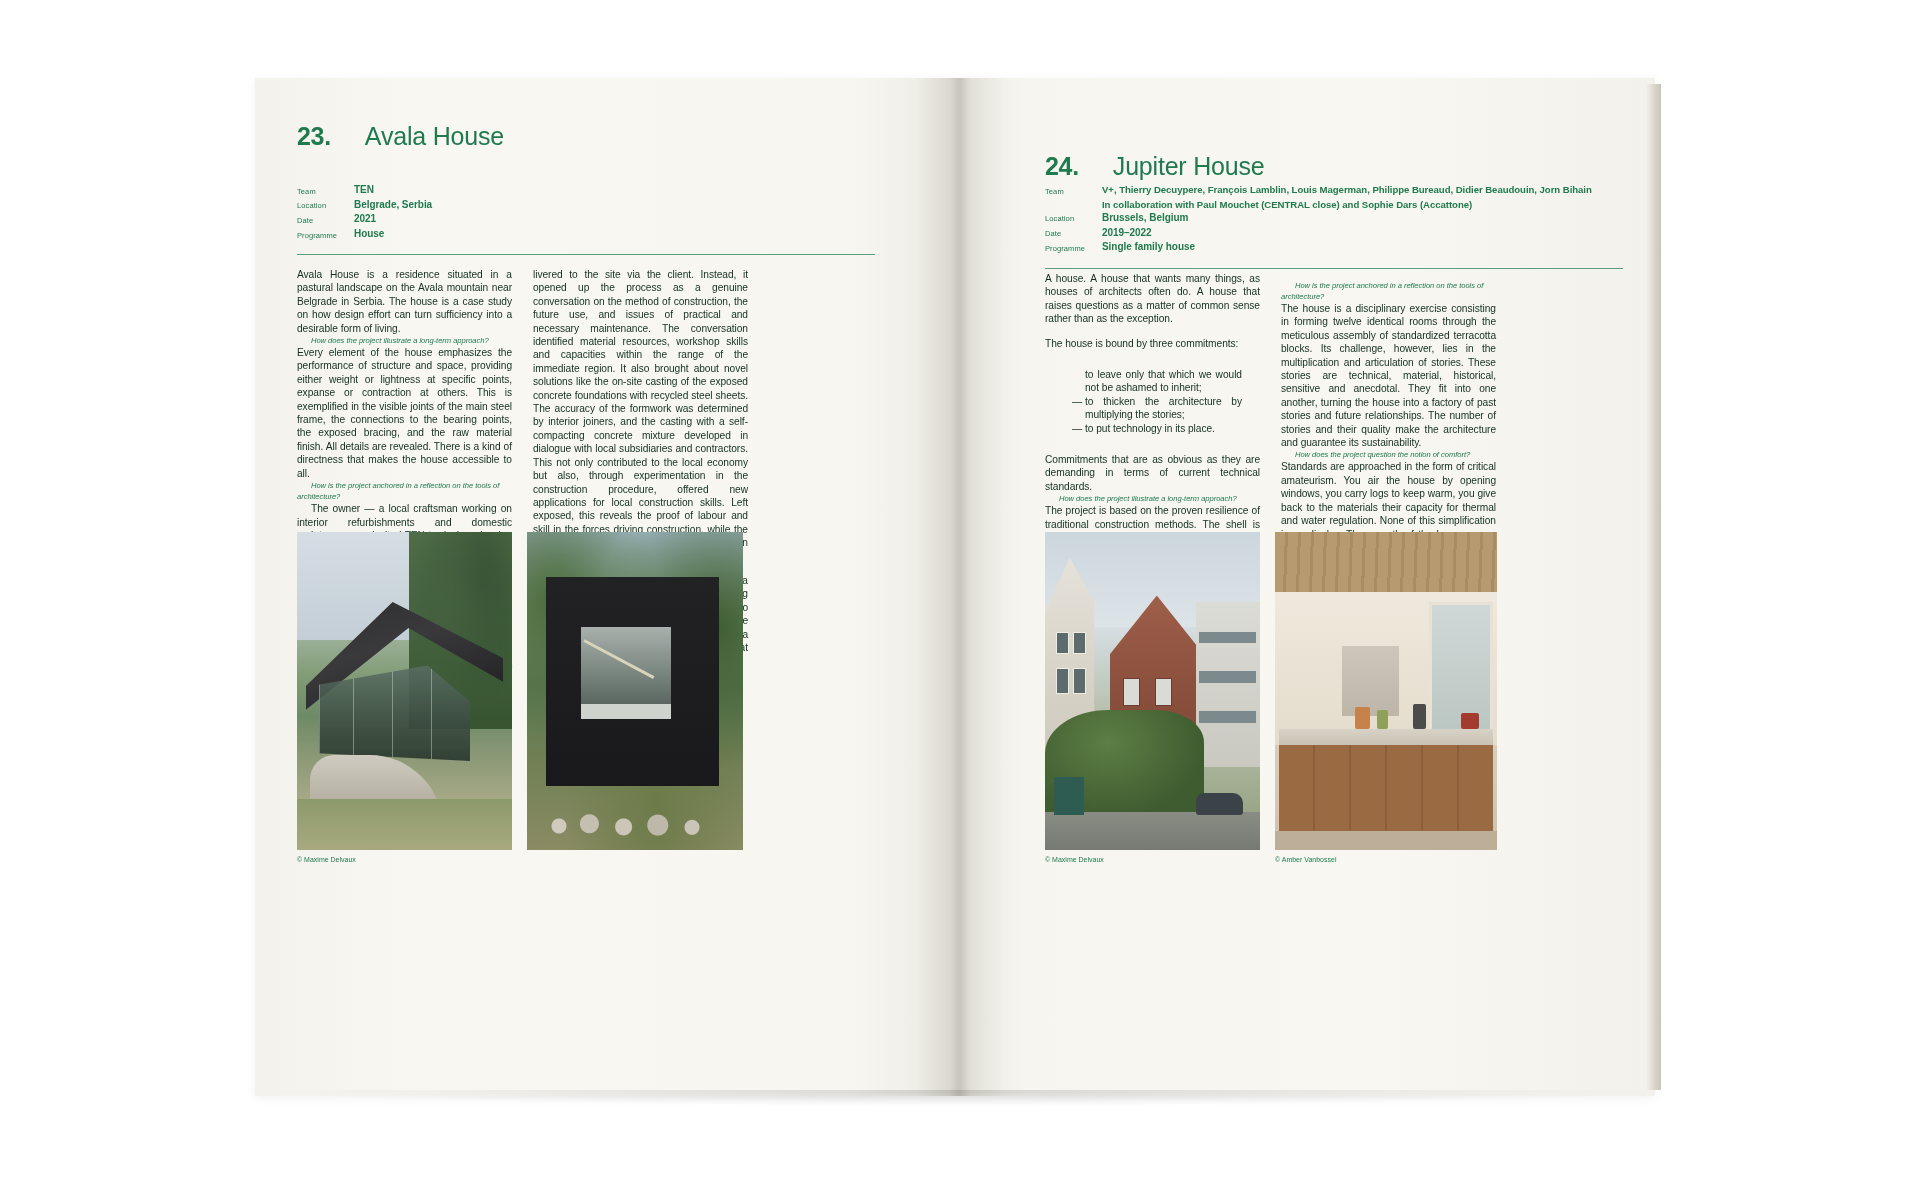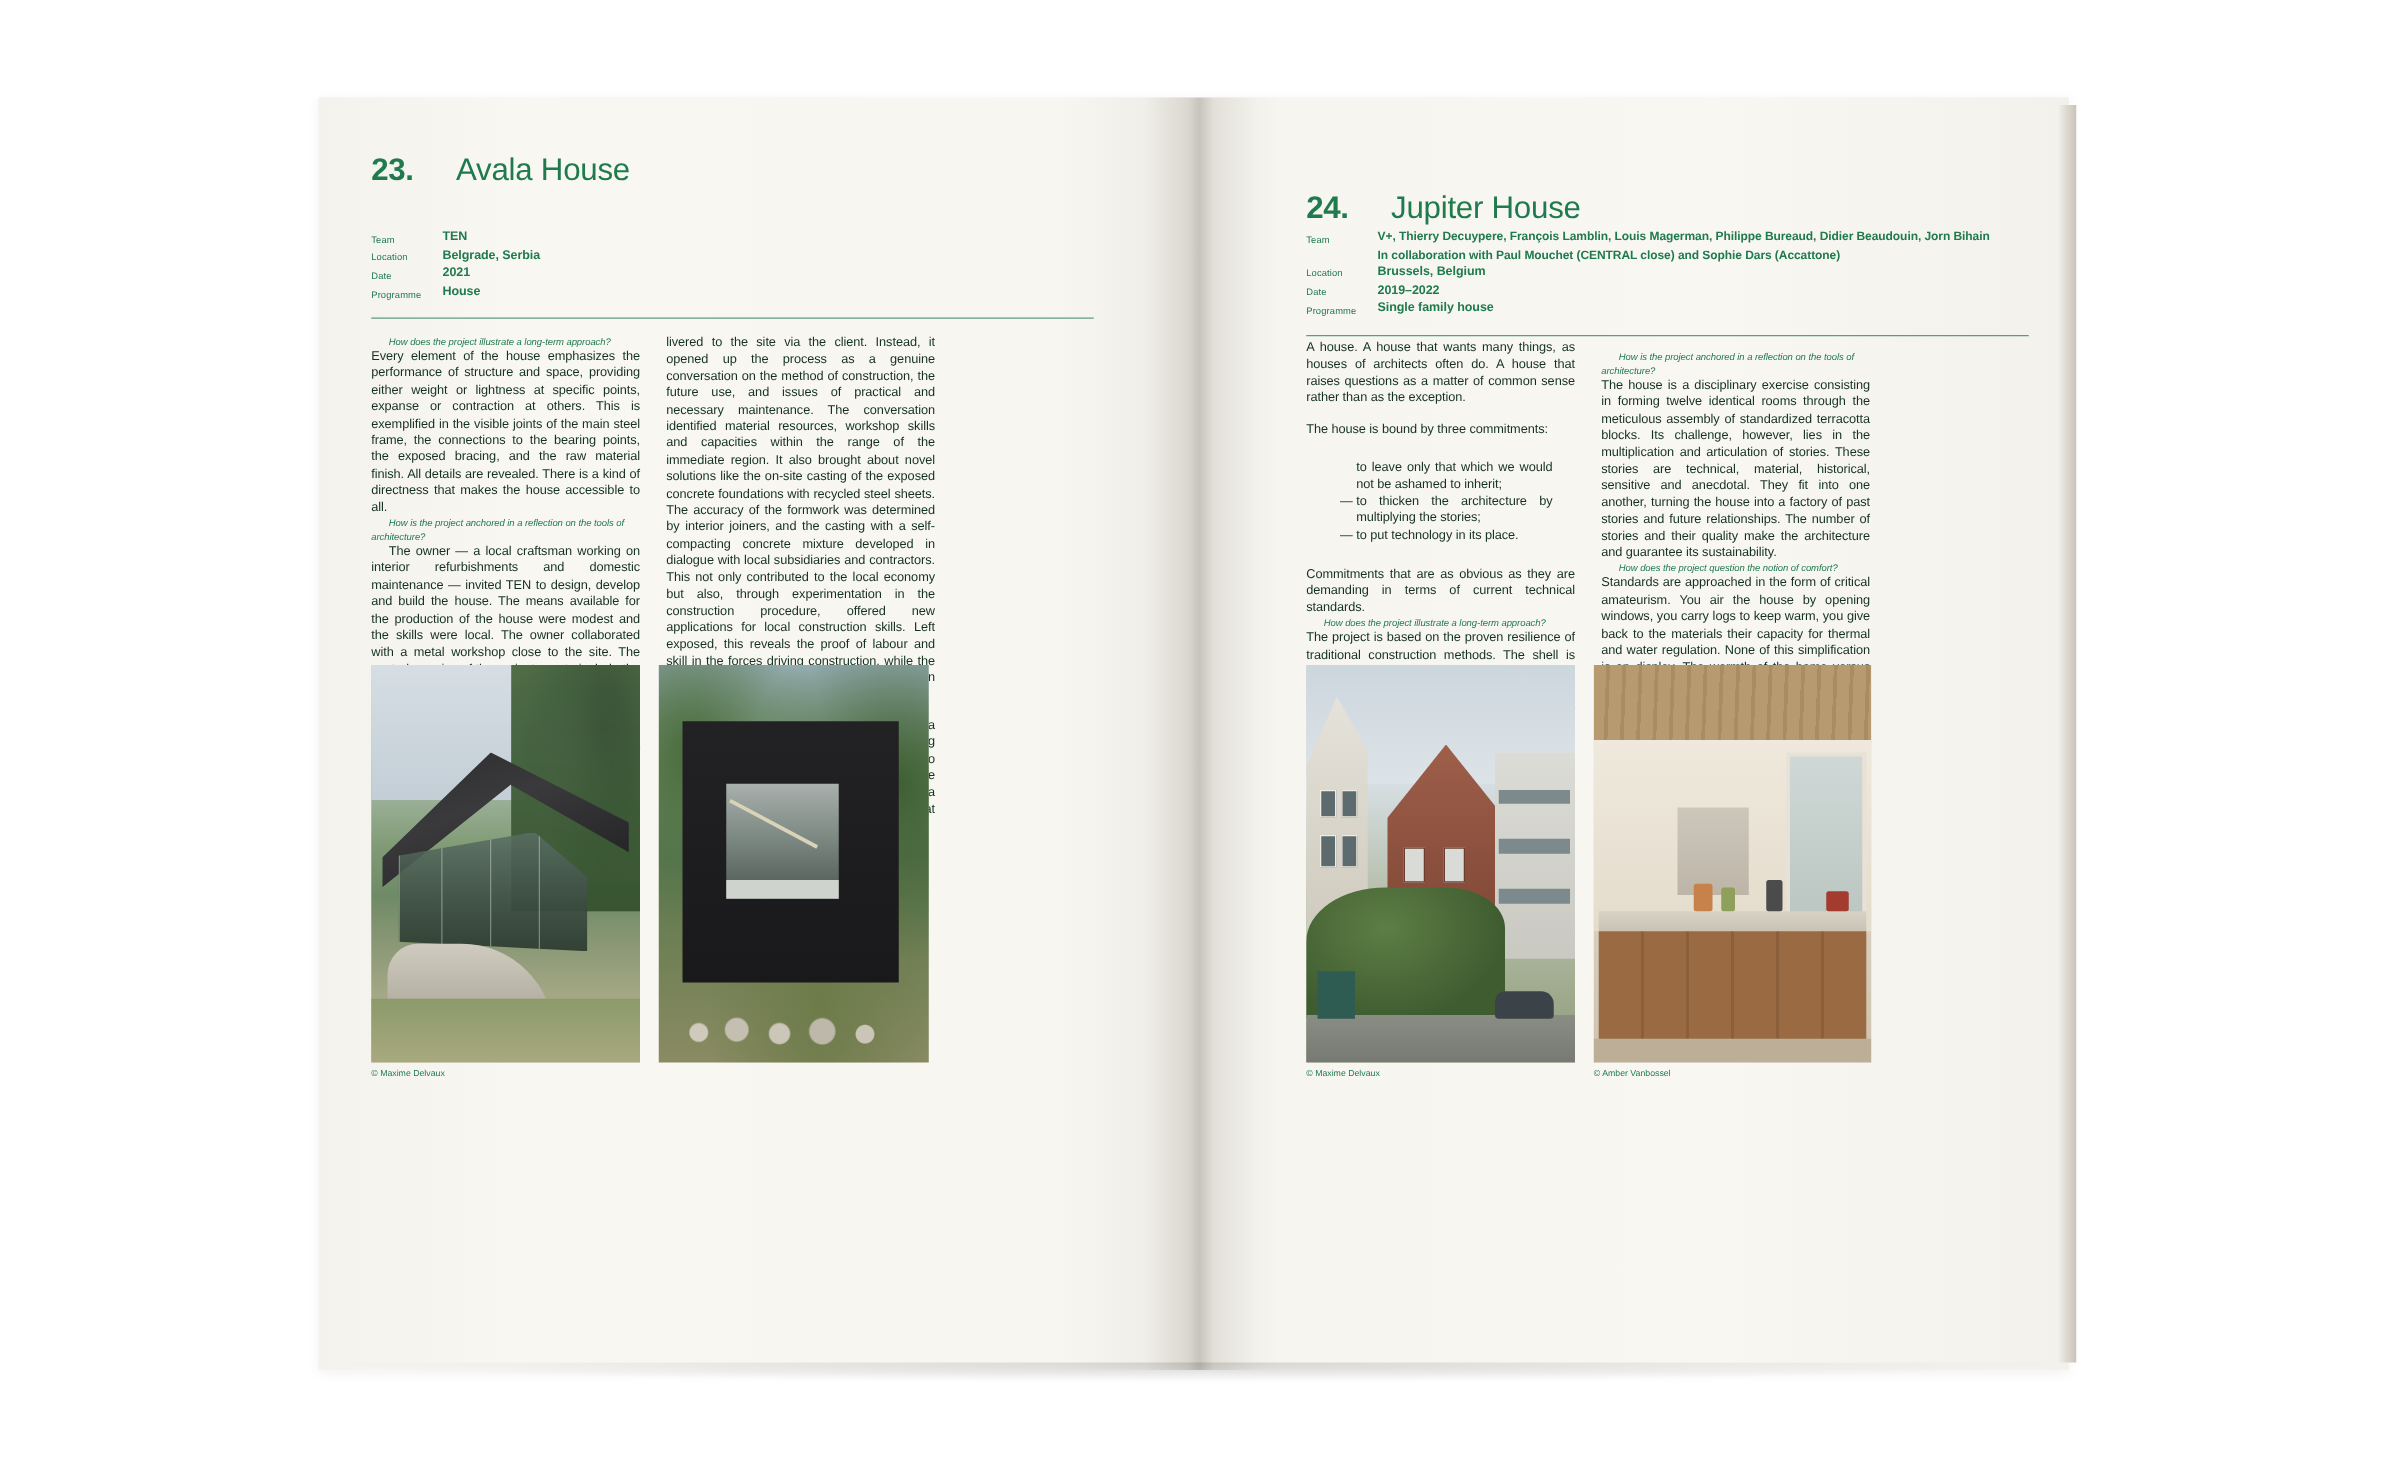--- a/index.html
+++ b/index.html
@@ -410,20 +410,21 @@
           </div>
           <div class="meta-row">
             <div class="meta-key">Programme</div>
             <div class="meta-val">House</div>
           </div>
         </div>
 
         <div class="rule" style="left:42px; top:176px; width:578px;"></div>
 
         <div class="col" style="left:42px; top:190px; width:215px;">
+          <p class="body">Avala House is a residence situated in a pastural landscape on the Avala mountain near Belgrade in Serbia. The house is a case study on how design effort can turn sufficiency into a desirable form of living.</p>
           <p class="q">How does the project illustrate a long-term approach?</p>
           <p class="body">Every element of the house emphasizes the performance of structure and space, providing either weight or lightness at specific points, expanse or contraction at others. This is exemplified in the visible joints of the main steel frame, the connections to the bearing points, the exposed bracing, and the raw material finish. All details are revealed. There is a kind of directness that makes the house accessible to all.</p>
           <p class="q">How is the project anchored in a reflection on the tools of architecture?</p>
           <p class="body indent">The owner — a local craftsman working on interior refurbishments and domestic maintenance — invited TEN to design, develop and build the house. The means available for the production of the house were modest and the skills were local. The owner collaborated with a metal workshop close to the site. The central premise of the project was to include the future owner in the making process by specifying only available local material and construction knowledge, with design decisions on durable structures and surfaces to be repaired. This challenged the norm of architecture being a complete conceptual product de-</p>
         </div>
 
         <div class="col" style="left:278px; top:190px; width:215px;">
           <p class="body">livered to the site via the client. Instead, it opened up the process as a genuine conversation on the method of construction, the future use, and issues of practical and necessary maintenance. The conversation identified material resources, workshop skills and capacities within the range of the immediate region. It also brought about novel solutions like the on-site casting of the exposed concrete foundations with recycled steel sheets. The accuracy of the formwork was determined by interior joiners, and the casting with a self-compacting concrete mixture developed in dialogue with local subsidiaries and contractors. This not only contributed to the local economy but also, through experimentation in the construction procedure, offered new applications for local construction skills. Left exposed, this reveals the proof of labour and skill in the forces driving construction, while the formal expression demonstrates the human factor in the production of dwelling.</p>
           <p class="q">How does the project question the notion of comfort?</p>
           <p class="body indent">The house inverts the priority of building a traditional protected shelter in nature by making possible various scenarios of exposure to nature within the building. There is always one dominant use, as the house turns entirely into a space for cooking, dining, sleeping or working at particular moments of use.</p>

